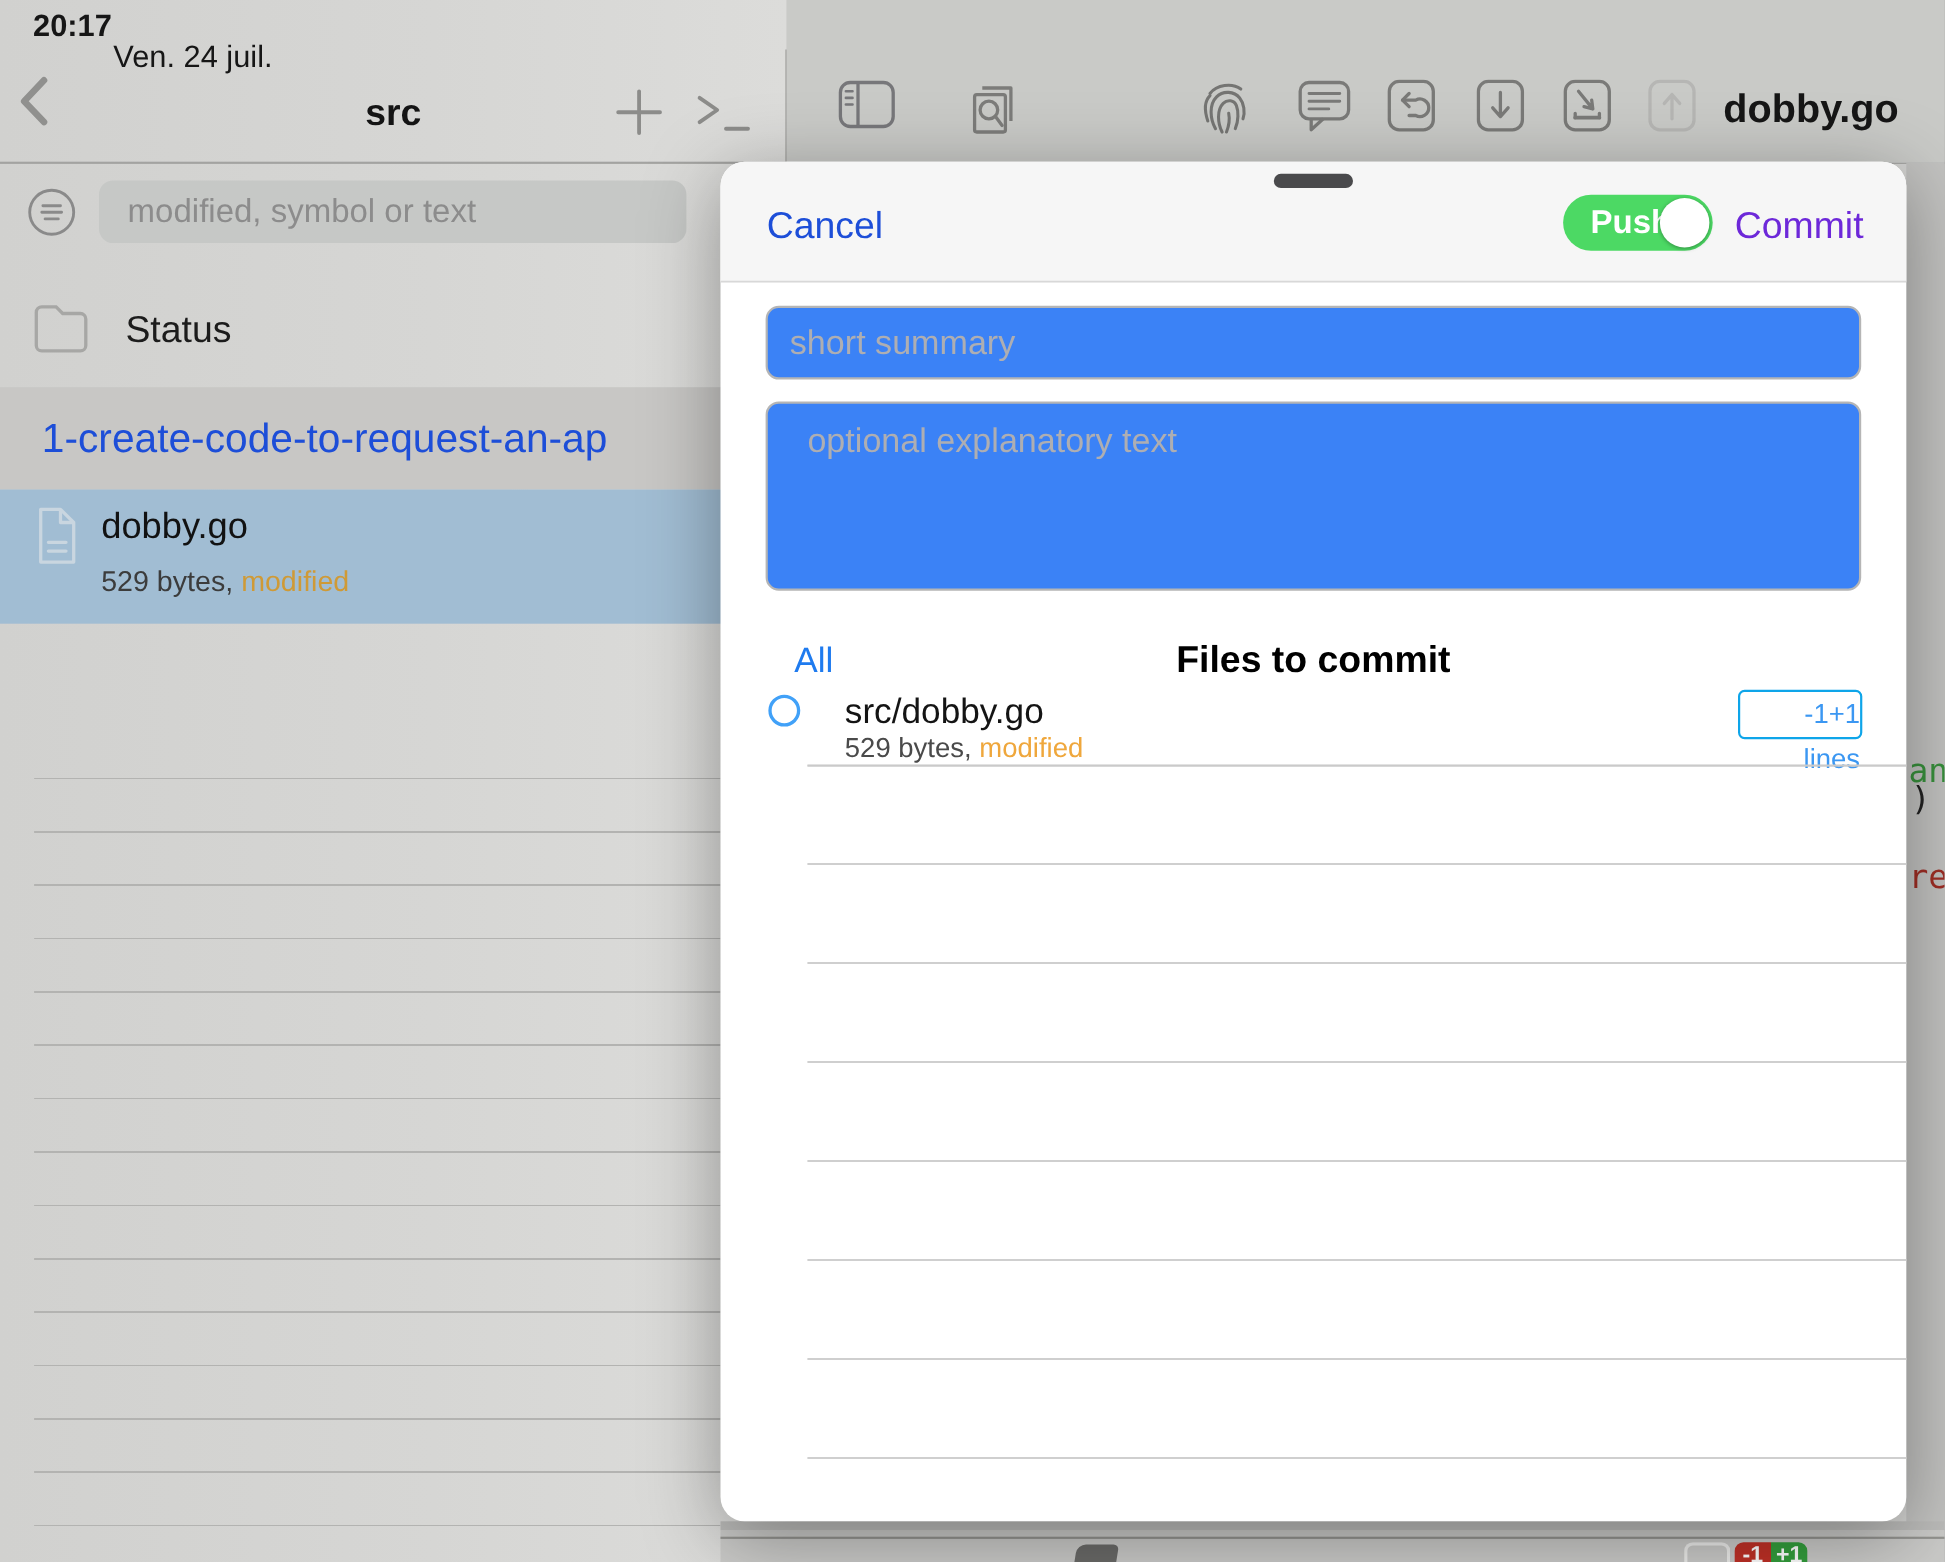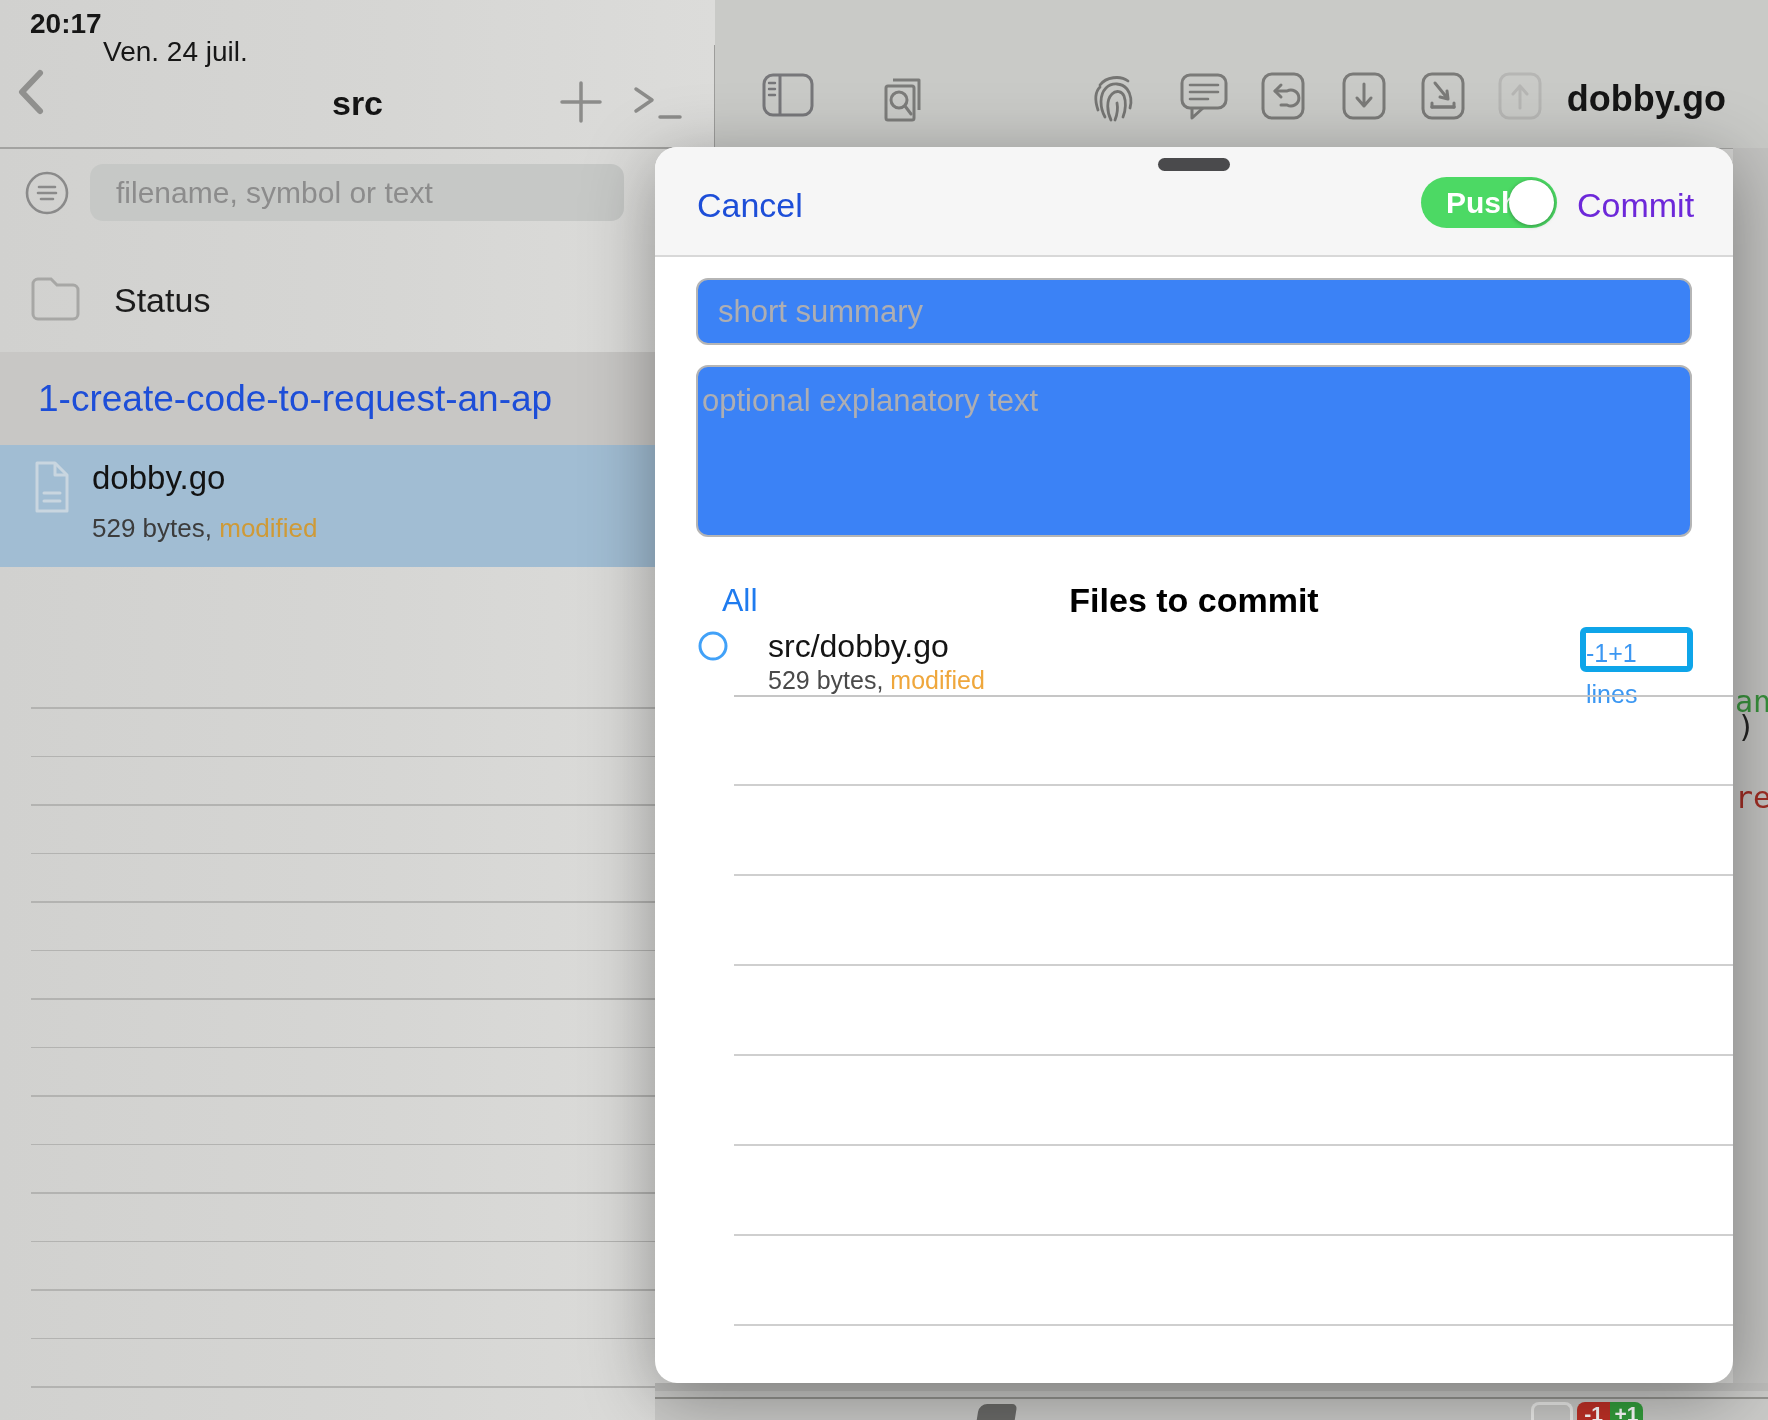--- a/index.html
+++ b/index.html
@@ -74,32 +74,32 @@
   .push-toggle{left:1421px;top:177px;width:136px;height:51px;border-radius:26px;background:#4cd964;}
   .push-label{position:absolute;left:25px;top:9px;font-size:30px;font-weight:700;color:#fff;}
   .push-knob{position:absolute;right:3px;top:3px;width:45px;height:45px;border-radius:50%;
     background:#fff;box-shadow:0 1px 4px rgba(0,0,0,.35);}
   .commit-btn{left:1577px;top:186px;font-size:34px;color:#6d28d9;}
 
   .summary-input,.desc-input{left:696px;width:996px;border:2px solid #b5b5b5;border-radius:12px;
     box-sizing:border-box;font-family:"Liberation Sans",sans-serif;font-size:31px;color:#333;
     background:#3b82f6;outline:none;}
   .summary-input{top:278px;height:67px;padding:0 20px;}
-  .desc-input{top:365px;height:172px;padding:16px 4px;resize:none;}
+  .desc-input{top:365px;height:172px;padding:16px 36px;resize:none;}
   .summary-input::placeholder,.desc-input::placeholder{color:#aeaeb2;opacity:1;}
 
   .all-link{left:722px;top:582px;font-size:32px;color:#1f7bef;}
   .files-header{left:655px;top:581px;width:1078px;text-align:center;font-size:34px;font-weight:700;color:#000;}
 
   .radio-icon{left:697px;top:630px;}
   .file-path{left:768px;top:628px;font-size:32px;color:#141414;}
   .file-meta{left:768px;top:666px;font-size:25px;color:#4a4a4a;}
   .file-meta .orange2{color:#efa73c;}
-  .diff-badge{left:1580px;top:627px;width:113px;height:45px;border:6px solid #0ea5e9;border-radius:6px;
-    box-sizing:border-box;color:#3b97f2;font-size:25px;text-align:left;line-height:41px;}
+  .diff-badge{left:1580px;top:627px;width:113px;height:45px;border:2px solid #0ea5e9;border-radius:6px;
+    box-sizing:border-box;color:#3b97f2;font-size:25px;text-align:right;line-height:41px;}
   .file-sep{left:734px;top:695px;width:999px;height:2px;background:#c6c6c6;}
   .sheet-seps{left:734px;top:696px;width:999px;height:634px;
     background:repeating-linear-gradient(to bottom,transparent 0 88.5px,#cfcfcf 88.5px 90px);}
 
   svg{display:block;}
 </style>
 </head>
 <body>
 
 <div class="screen">
@@ -135,21 +135,21 @@
   <div class="abs toolbar-hairline"></div>
 
   <div class="abs filter-icon">
     <span>
       <svg width="46" height="46" viewBox="0 0 46 46">
           <circle cx="23" cy="23" r="20" fill="none" stroke="#8a8a8a" stroke-width="2.6"></circle>
           <path d="M15 17 H31 M14 23 H32 M17 29 H29" stroke="#8a8a8a" stroke-width="2.6" stroke-linecap="round"></path>
         </svg>
     </span>
   </div>
-  <div class="abs search-field">filename, symbol or text</div>
+  <div class="abs search-field">modified, symbol or text</div>
 
   <div class="abs status-row"></div>
   <div class="abs folder-icon">
     <svg width="52" height="50" viewBox="0 0 52 50">
         <path d="M4 12 a5 5 0 0 1 5 -5 h13 l6 6 h16 a5 5 0 0 1 5 5 v24 a5 5 0 0 1 -5 5 H9 a5 5 0 0 1 -5 -5 z" fill="none" stroke="#a7a7a5" stroke-width="3"></path>
       </svg>
   </div>
   <div class="abs status-label">Status</div>
 
   <div class="abs branch-row">1-create-code-to-request-an-ap</div>

